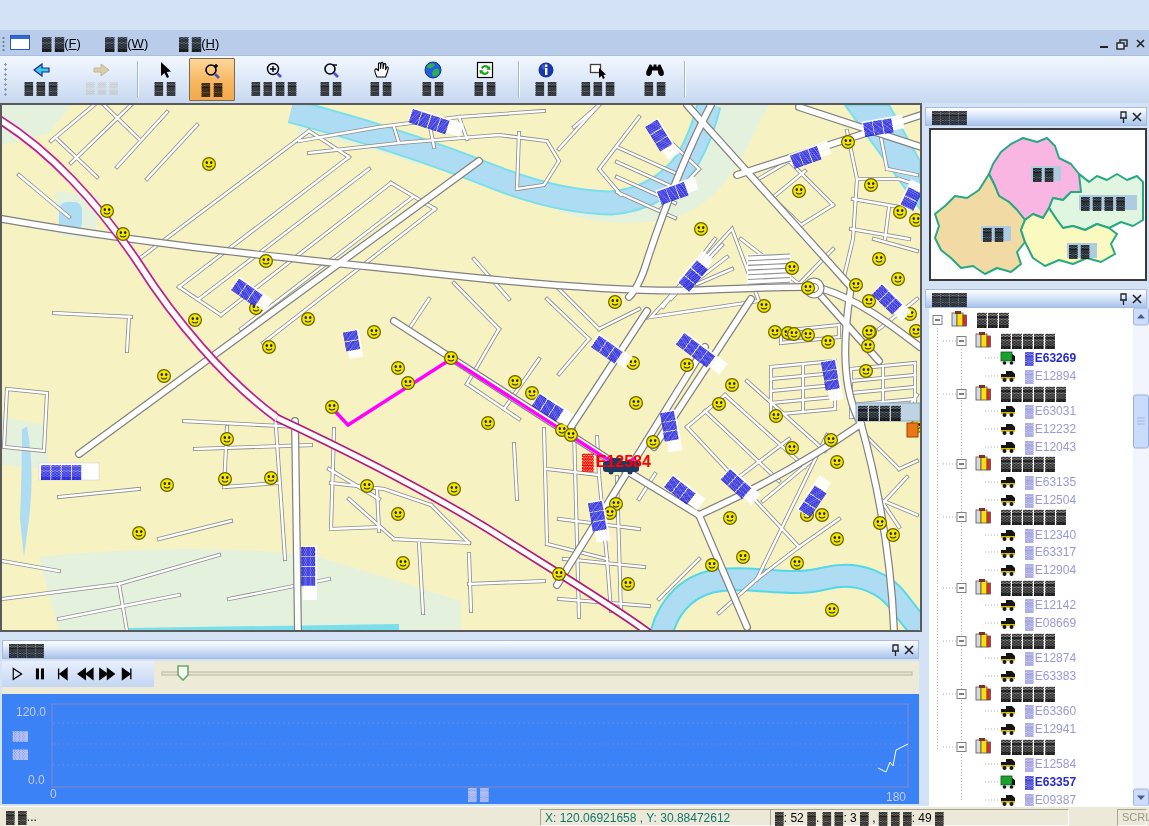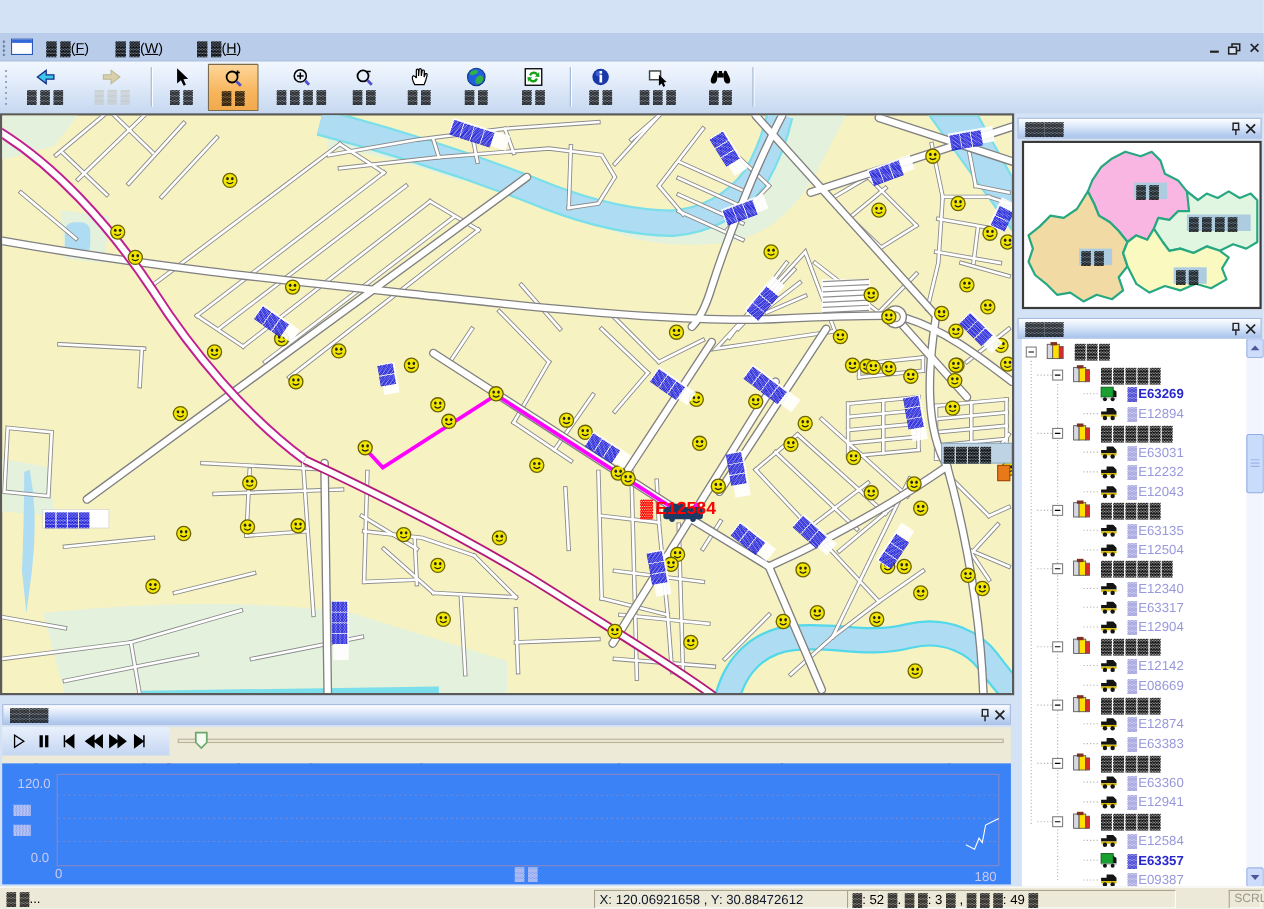--- a/index.html
+++ b/index.html
@@ -905,17 +905,17 @@
           <text x="466" y="104" class="z">▓▓</text>
           <text x="884" y="107">180</text>
       </g>
       <text x="22" y="66" fill="#C8C8F0" font-size="14" letter-spacing="8" transform="rotate(-90 22 66)">▓▓</text>
       <polyline points="876,74 884,78 888,68 891,72 894,56 900,53 906,50" fill="none" stroke="#fff" stroke-width="1"></polyline>
     </svg>
   </div>
 
   <div id="status" class="abs">
     <div class="abs" style="left:6px;top:3px"><span class="z">▓▓</span>...</div>
-    <div class="sbox" style="left:540px;width:260px;color:#0f172a">X: 120.06921658 , Y: 30.88472612</div>
+    <div class="sbox" style="left:540px;width:260px;color:#0f766e">X: 120.06921658 , Y: 30.88472612</div>
     <div class="sbox" style="left:770px;width:299px"><span class="z">▓</span>: 52 <span class="z">▓</span>. <span class="z">▓▓</span>: 3 <span class="z">▓</span> , <span class="z">▓▓▓</span>: 49 <span class="z">▓</span></div>
     <div class="sbox" style="left:1117px;width:30px;color:#9A968A;font-size:11px">SCRL</div>
   </div>
 </div>
 
 </body></html>

